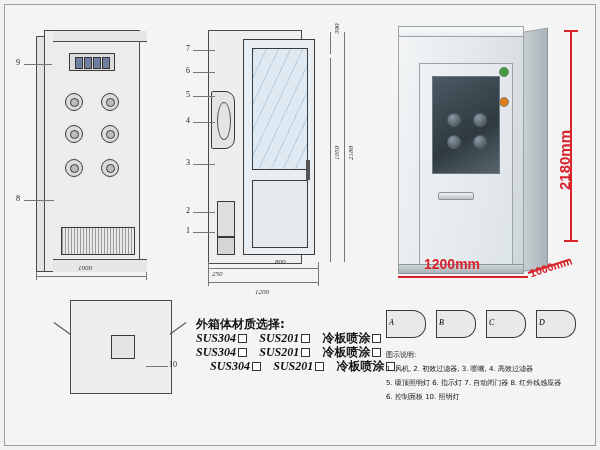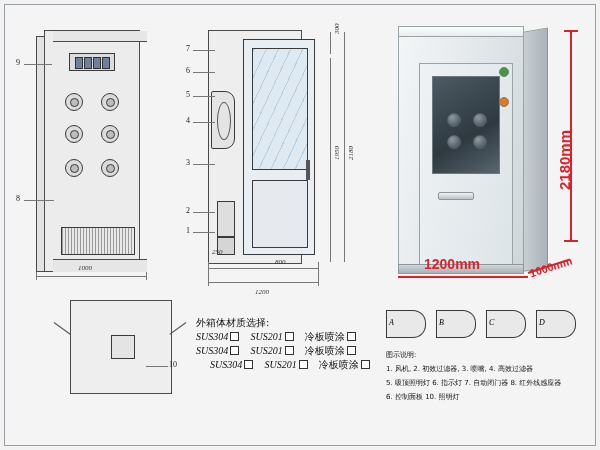--- a/index.html
+++ b/index.html
@@ -181,22 +181,22 @@
     background:linear-gradient(180deg,#cfd6da,#a9b2b7);border:1px solid #8d969b;
   }
   .dimred{
     position:absolute;color:#d8232a;font-weight:bold;
     font-family:"Liberation Sans", sans-serif;white-space:nowrap;
   }
   .redline{position:absolute;background:#d8232a;}
 
   
   #specs{position:absolute;left:196px;top:316px;width:160px;}
-  #specs .row{position:relative;height:14px;font-size:10px;color:#111;
-    font-family:"DejaVu Sans", sans-serif;white-space:nowrap;}
+  #specs .row{position:relative;height:14px;font-size:12px;color:#111;
+    font-family:"DejaVu Sans", sans-serif;white-space:nowrap;font-weight:bold;}
   .chk{display:inline-block;width:7px;height:7px;border:1px solid #333;background:#fff;
        vertical-align:-1px;margin-left:2px;}
   .it{font-family:"Liberation Serif", serif;font-style:italic;}
 
   
   #legend{position:absolute;left:386px;top:310px;width:200px;}
   .dshape{position:absolute;width:40px;height:26px;}
   .dshape .sq2{position:absolute;left:0;top:0;width:14px;height:26px;border:1px solid #3a3a3a;background:#e9e9e9;}
   .dshape .lf{position:absolute;left:13px;top:0;width:26px;height:26px;
     border:1px solid #3a3a3a;border-left:none;border-radius:0 13px 13px 0;background:#e9e9e9;}
@@ -269,21 +269,21 @@
   <div class="line hl thin" style="left:193px;top:232px;width:22px;"></div>
 
   <div class="line vl thin" style="left:330px;top:32px;height:22px;"></div>
   <div class="dim-txt" style="left:333px;top:34px;transform:rotate(-90deg);transform-origin:left top;">300</div>
   <div class="line vl thin" style="left:330px;top:58px;height:204px;"></div>
   <div class="dim-txt" style="left:333px;top:160px;transform:rotate(-90deg);transform-origin:left top;">1950</div>
   <div class="line vl thin" style="left:344px;top:32px;height:230px;"></div>
   <div class="dim-txt" style="left:347px;top:160px;transform:rotate(-90deg);transform-origin:left top;">2180</div>
 
   <div class="line hl thin" style="left:208px;top:268px;width:34px;"></div>
-  <div class="dim-txt" style="left:212px;top:248px;">250</div>
+  <div class="dim-txt" style="left:212px;top:270px;">250</div>
   <div class="line hl thin" style="left:242px;top:268px;width:76px;"></div>
   <div class="dim-txt" style="left:275px;top:258px;">800</div>
   <div class="line hl thin" style="left:208px;top:282px;width:110px;"></div>
   <div class="line vl thin" style="left:208px;top:262px;height:24px;"></div>
   <div class="line vl thin" style="left:318px;top:262px;height:24px;"></div>
   <div class="dim-txt" style="left:255px;top:288px;">1200</div>
 
   <div class="panel" id="v3">
     <div class="plan">
       <div class="sq"></div>

